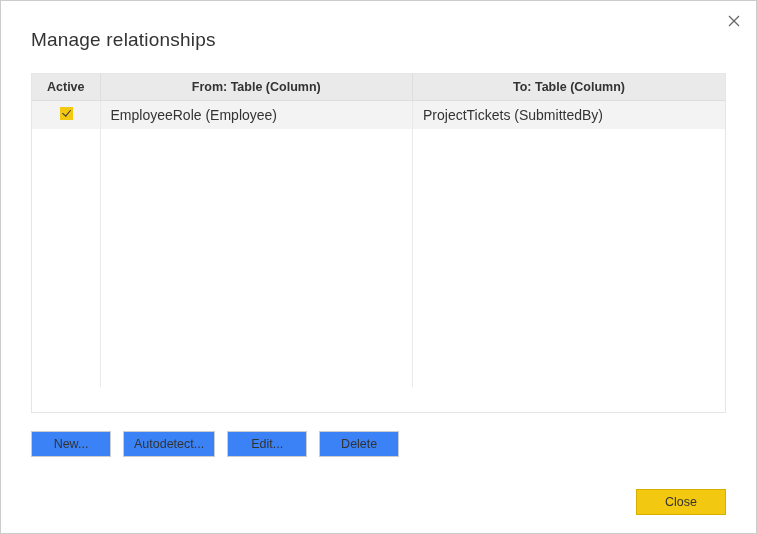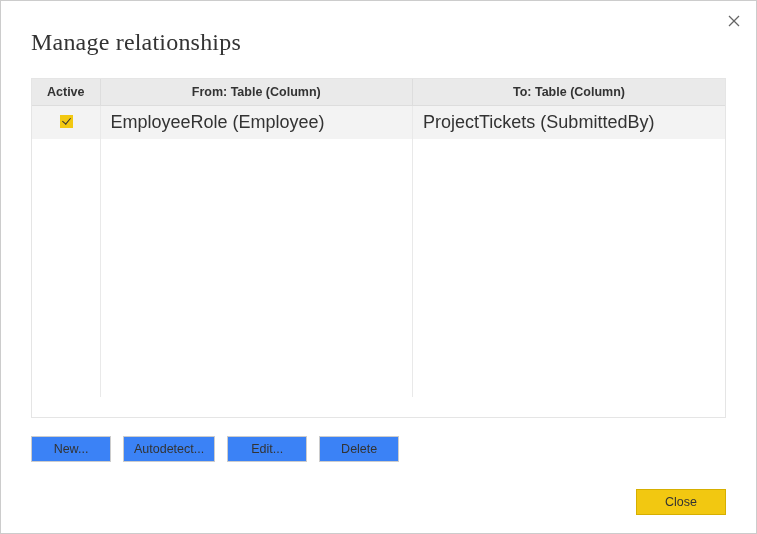--- a/index.html
+++ b/index.html
@@ -27,26 +27,25 @@
     right: 10px;
     width: 24px;
     height: 24px;
     display: flex;
     align-items: center;
     justify-content: center;
     cursor: pointer;
   }
   .close-x svg { stroke: #666; }
   .title {
-    font-size: 24px;
+    font-size: 19px;
     font-weight: 300;
     color: #333;
     margin: 22px 0 22px 0;
     letter-spacing: 0.2px;
-    font-family: Liberation Serif, serif;
   }
   .table-wrap {
     border: 1px solid #e5e5e5;
     height: 340px;
     overflow: hidden;
   }
   table {
     width: 100%;
     border-collapse: collapse;
     table-layout: fixed;
@@ -57,21 +56,21 @@
     font-weight: 600;
     font-size: 12.5px;
     text-align: center;
     padding: 6px 10px;
     border-bottom: 1px solid #ddd;
   }
   thead th + th { border-left: 1px solid #ddd; }
   col.col-active { width: 68px; }
   tbody td {
     padding: 6px 10px;
-    font-size: 18px;
+    font-size: 14px;
     vertical-align: middle;
     height: 28px;
   }
   tbody td + td { border-left: 1px solid #e9e9e9; }
   tbody tr.sel { background: #f3f3f3; }
   .cb {
     width: 13px; height: 13px;
     border: 1px solid #666;
     display: inline-flex;
     align-items: center;

